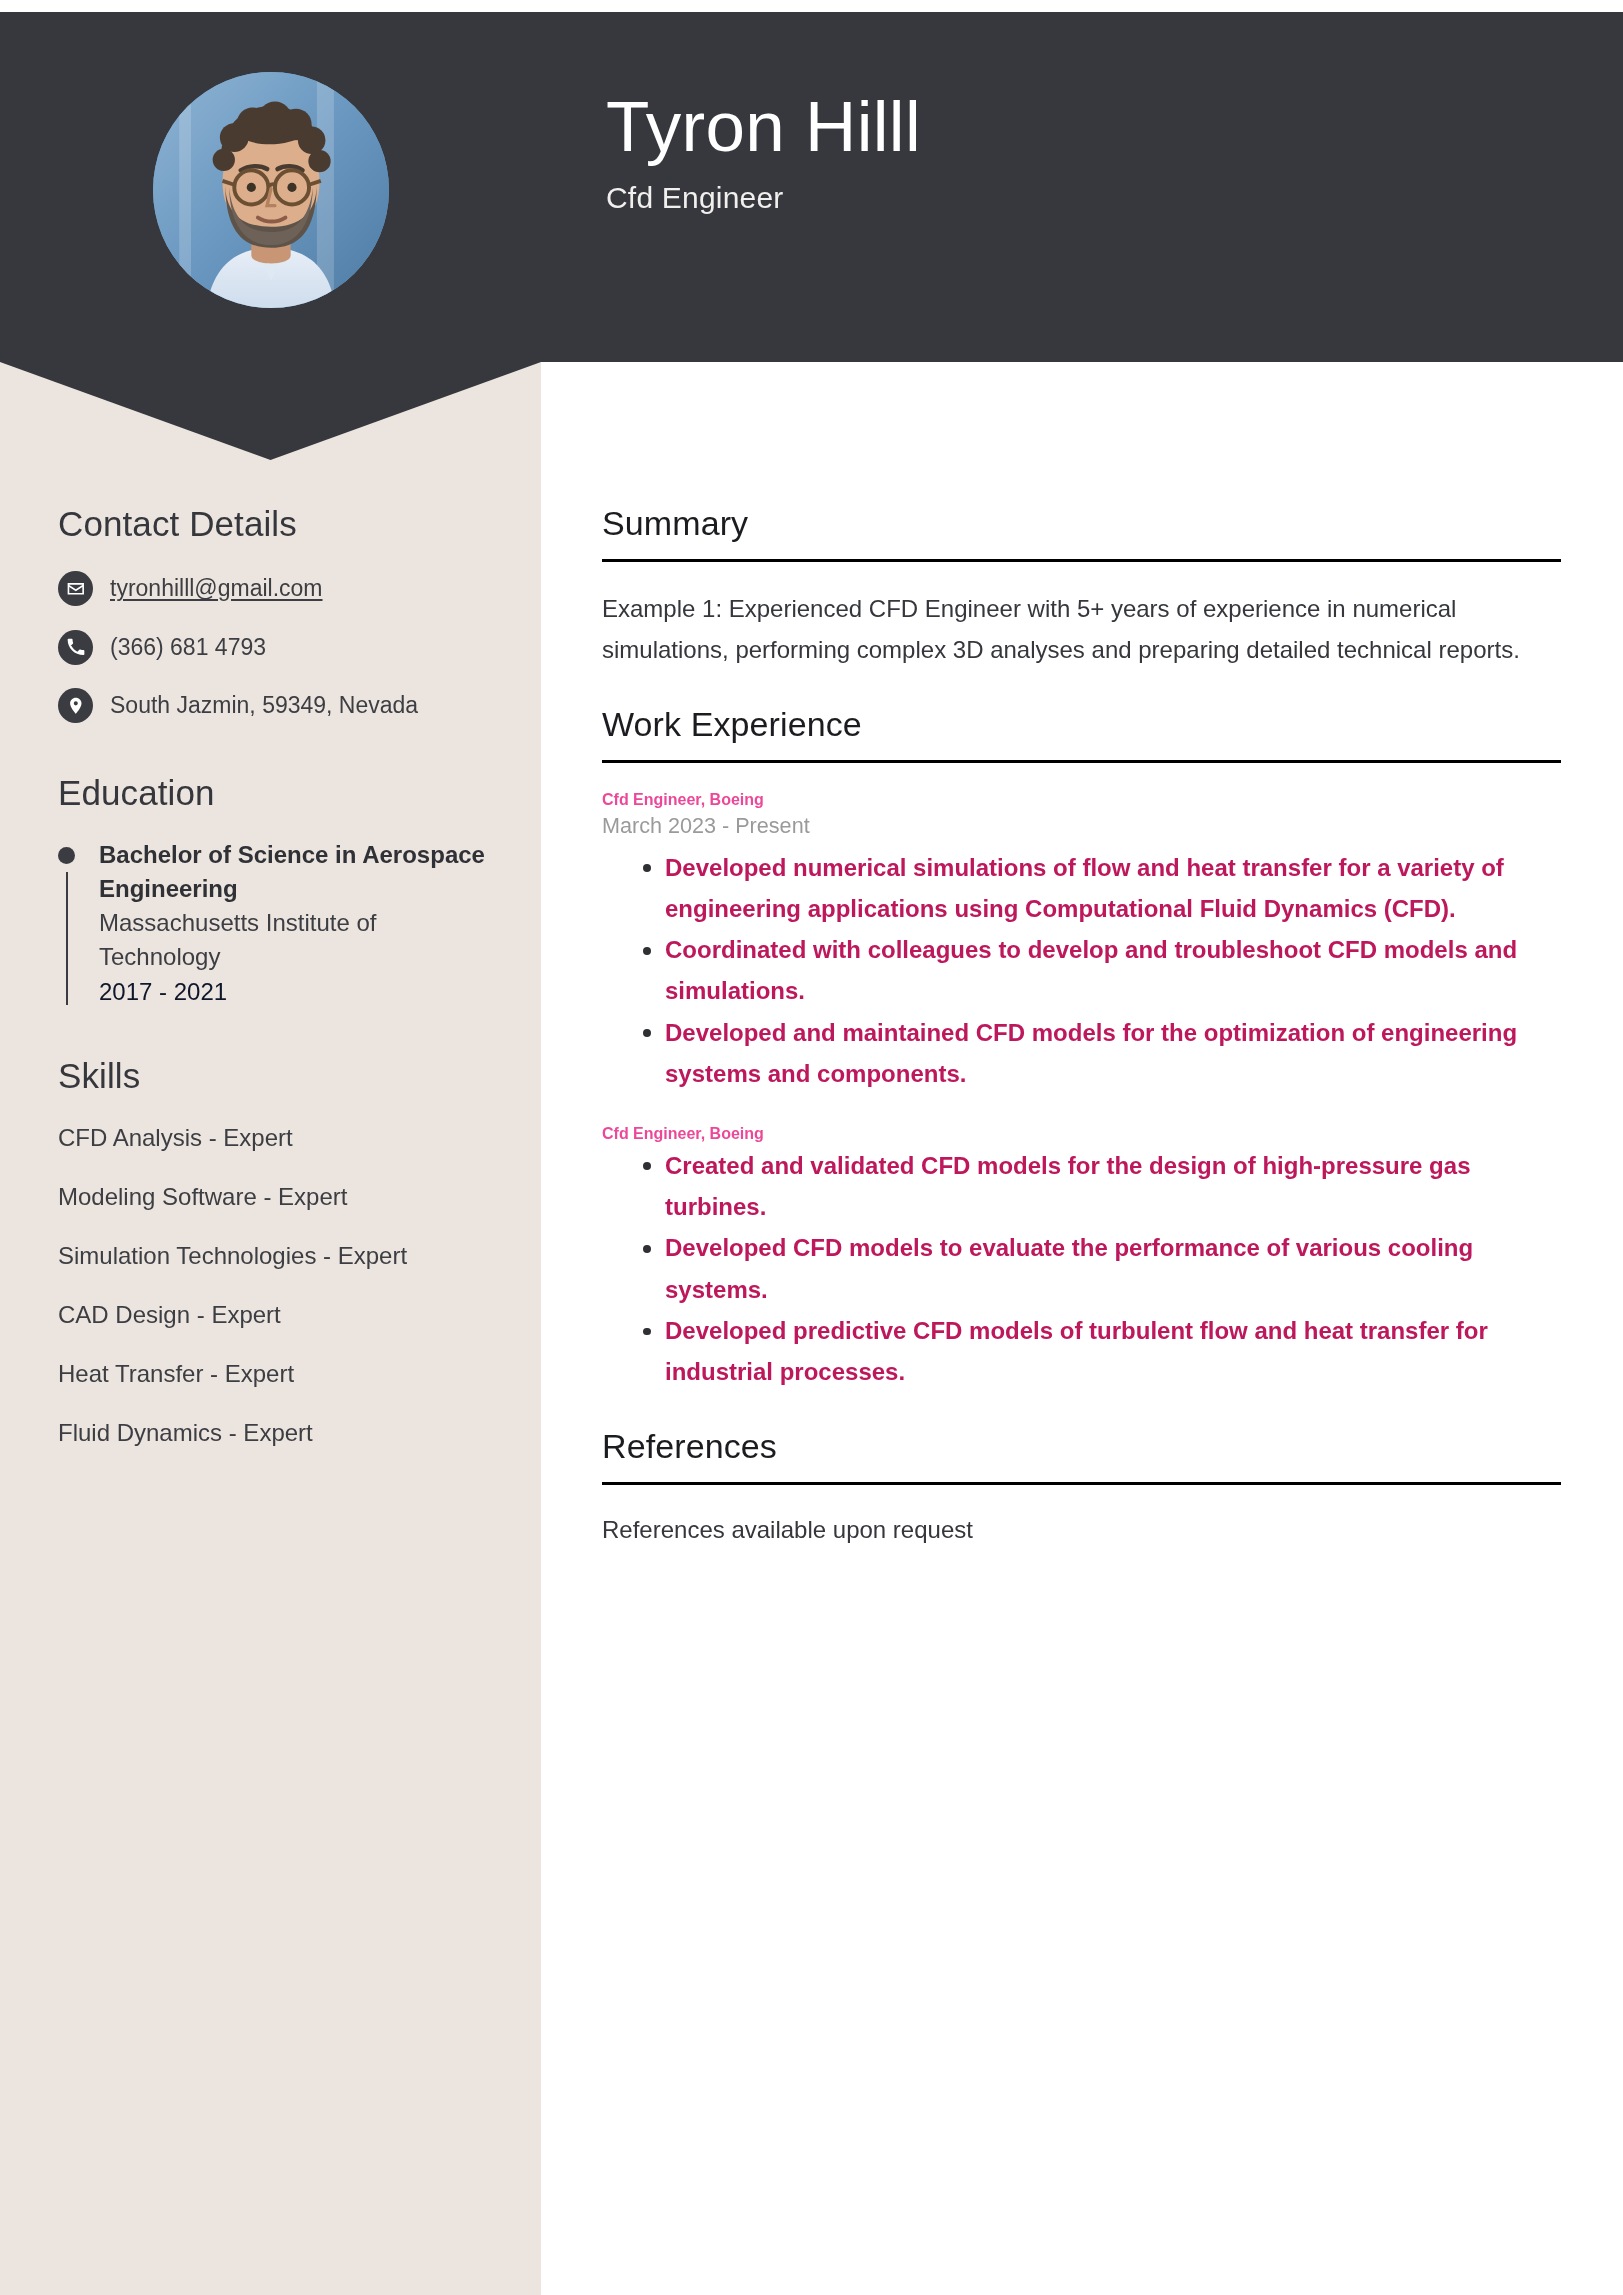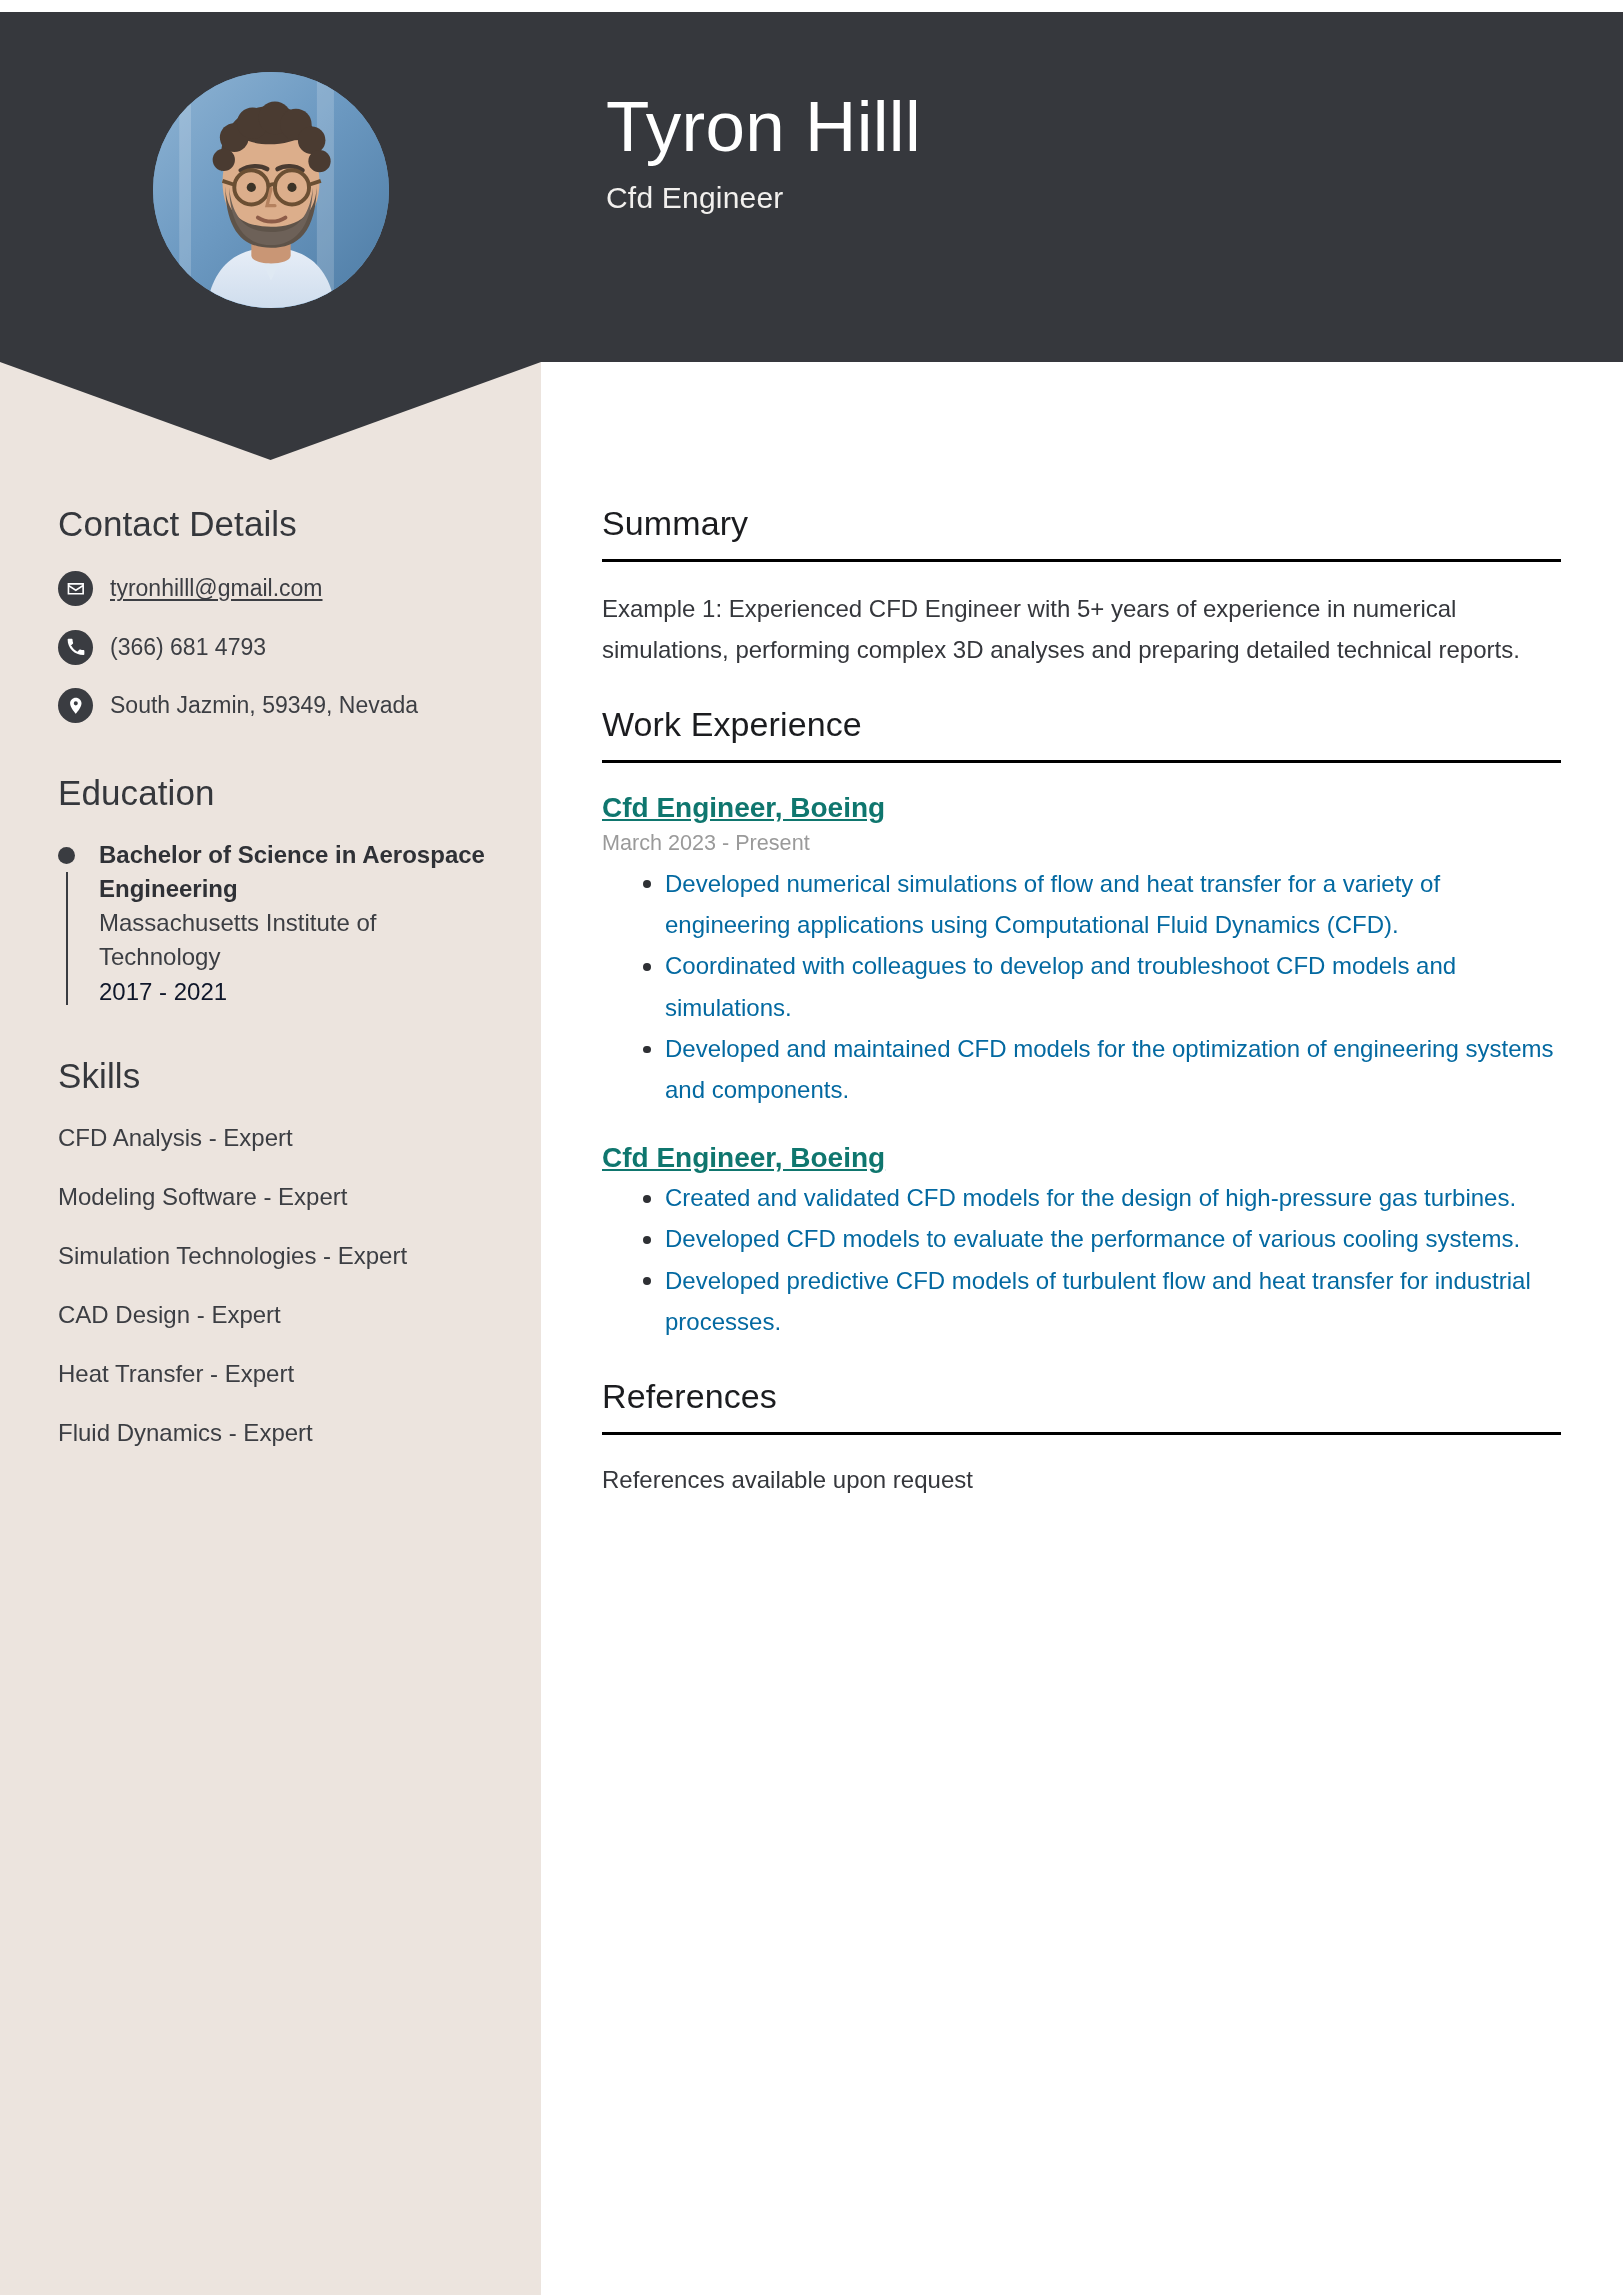--- a/index.html
+++ b/index.html
@@ -207,43 +207,43 @@
     margin-bottom: 26px;
   }
   .summary-text {
     font-size: 24px;
     line-height: 1.72;
     color: #35373c;
   }
 
   .job { margin-bottom: 29px; }
   .job-role {
-    font-size: 28px;
+    font-size: 16px;
     font-weight: 700;
-    color: #0f766e;
+    color: #ec4899;
     line-height: 1.35;
-    text-decoration: underline;
   }
   .job-dates {
     font-size: 21.6px;
     color: #9a9a9a;
     line-height: 1.5;
     margin-bottom: 3.9px;
   }
   .job-bullets {
     list-style: none;
     margin: 0;
     padding: 0;
   }
   .job-bullets li {
     position: relative;
     padding-left: 63px;
     font-size: 24px;
     line-height: 1.72;
-    color: #0369a1;
+    color: #be185d;
+    font-weight: bold;
   }
   .job-bullets li::before {
     content: "";
     position: absolute;
     left: 41px;
     top: 17.7px;
     width: 7.9px;
     height: 7.9px;
     border-radius: 50%;
     background: #2e3034;

